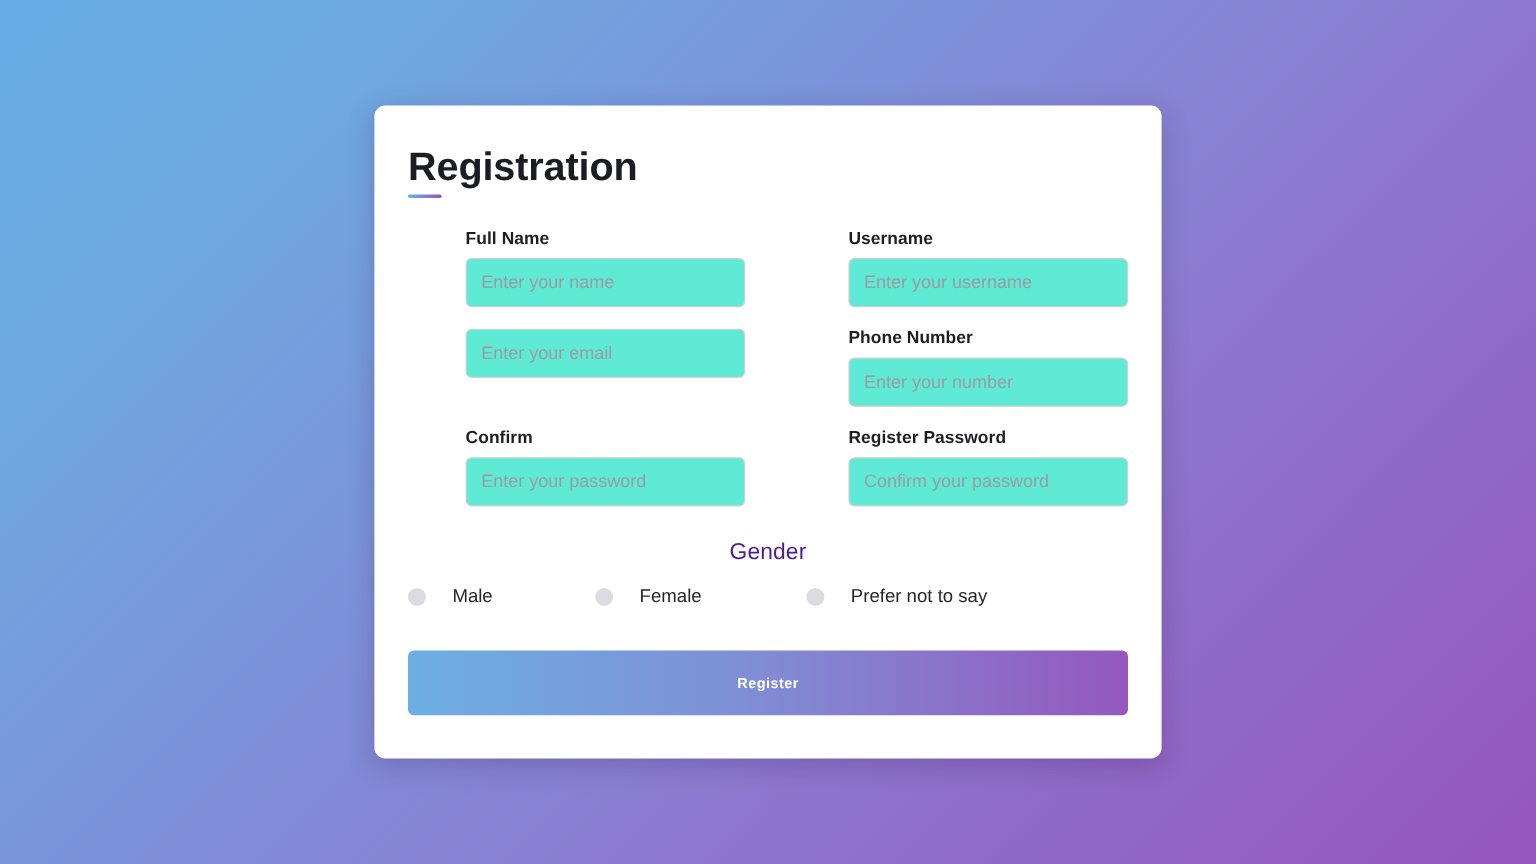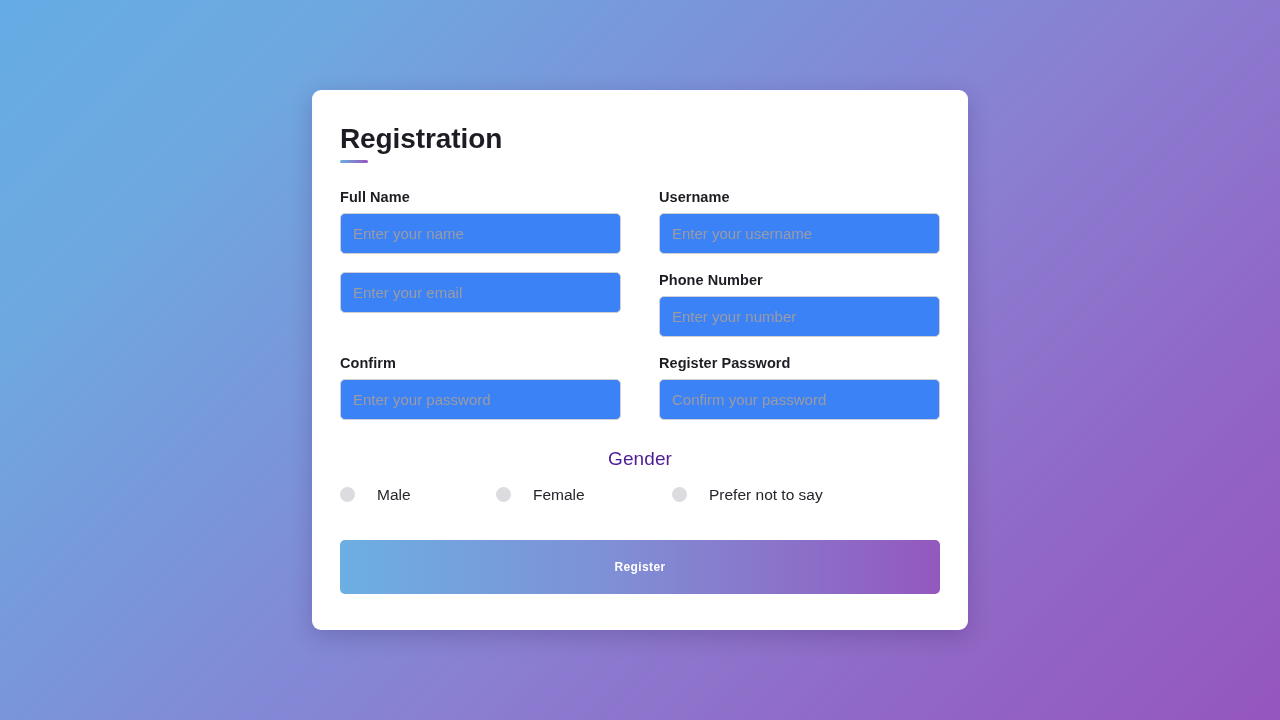--- a/index.html
+++ b/index.html
@@ -39,21 +39,21 @@
     padding: 34px 28px 36px 28px;
     box-shadow: 0 6px 22px rgba(40, 20, 70, 0.22);
     position: relative;
   }
 
   .title-wrap {
     margin-bottom: 26px;
   }
 
   .card-title {
-    font-size: 28px;
+    font-size: 33px;
     font-weight: 700;
     color: #1c1c24;
     letter-spacing: -0.1px;
     line-height: 1.05;
     display: block;
   }
 
   .title-underline {
     width: 28px;
     height: 3px;
@@ -64,38 +64,39 @@
 
   .form-grid {
     display: grid;
     grid-template-columns: 1fr 1fr;
     column-gap: 38px;
     row-gap: 0px;
   }
 
   .field {
     margin-bottom: 18px;
+    margin-left: 48px;
   }
 
   .field-label {
     display: block;
     font-size: 14.5px;
     font-weight: 700;
     color: #1d1d24;
     margin-bottom: 8px;
     letter-spacing: 0.05px;
   }
 
   .field-input {
     display: block;
     width: 100%;
     height: 41px;
     border: 1px solid #cfcfd4;
     border-radius: 5px;
-    background: #3b82f6;
+    background: #5eead4;
     padding: 0 12px;
     font-family: "Liberation Sans", sans-serif;
     font-size: 15px;
     color: #2b2b31;
     outline: none;
   }
 
   .field-input::placeholder {
     color: #9b9ba3;
     font-size: 15px;

